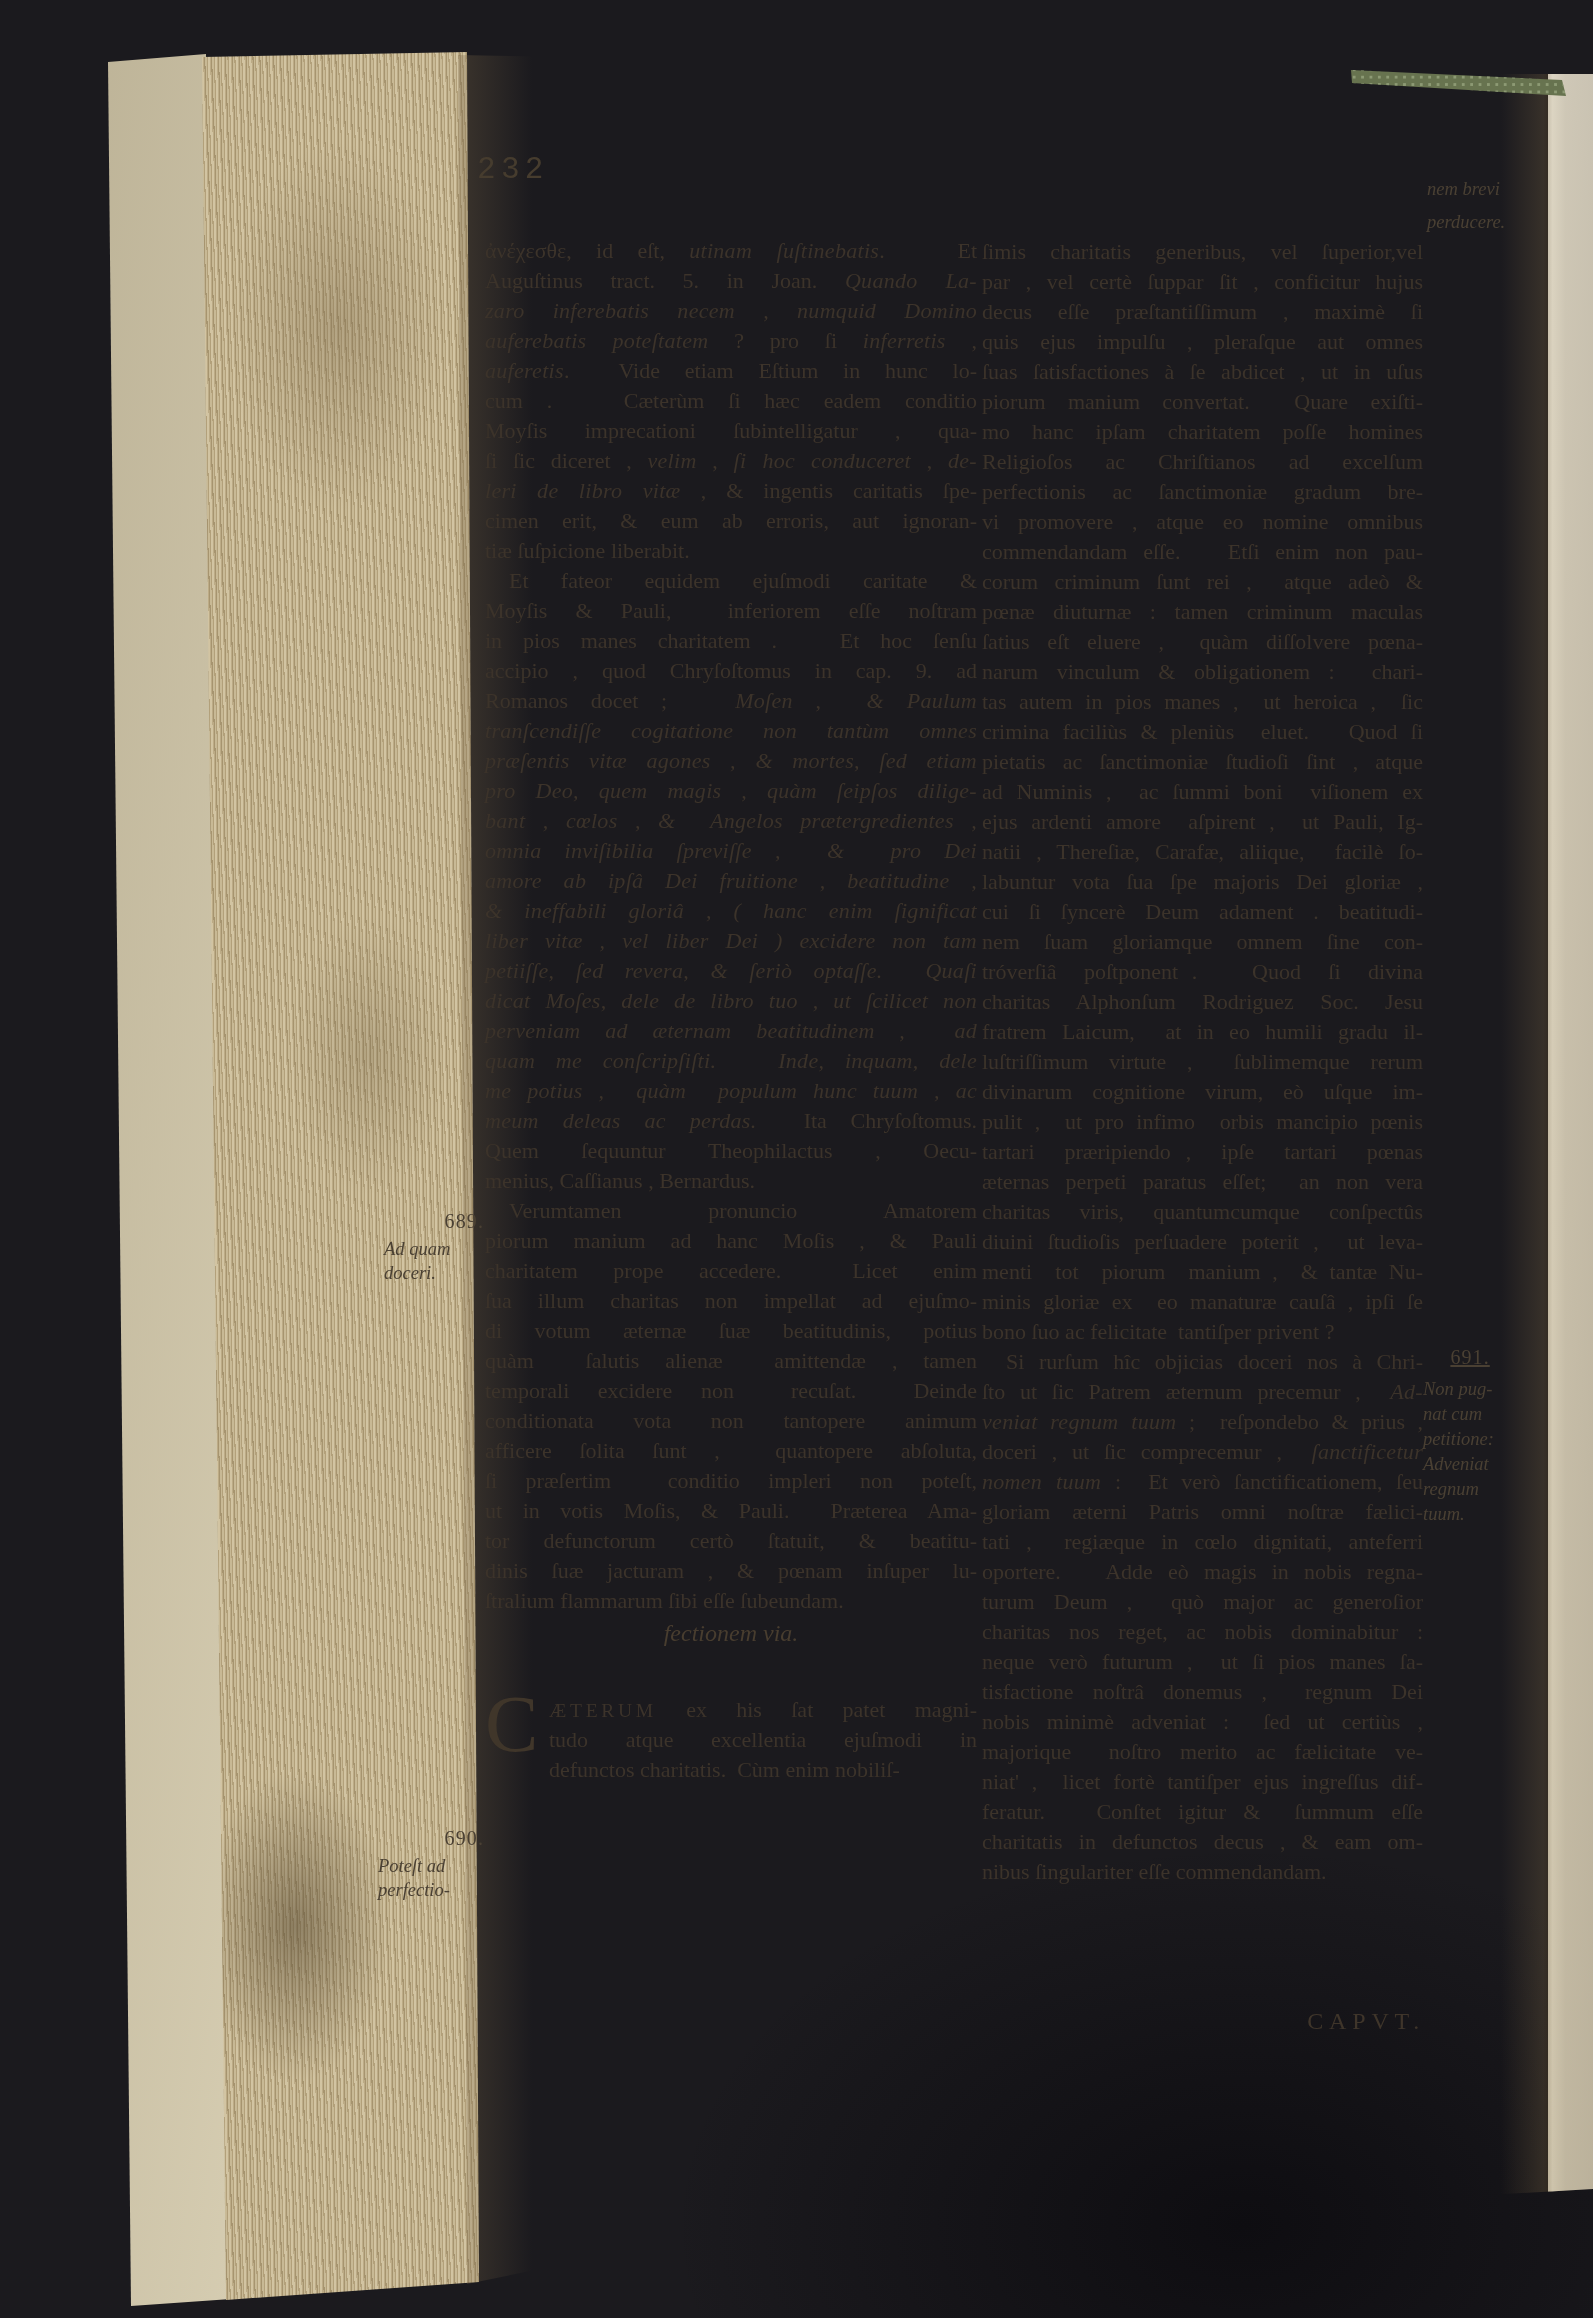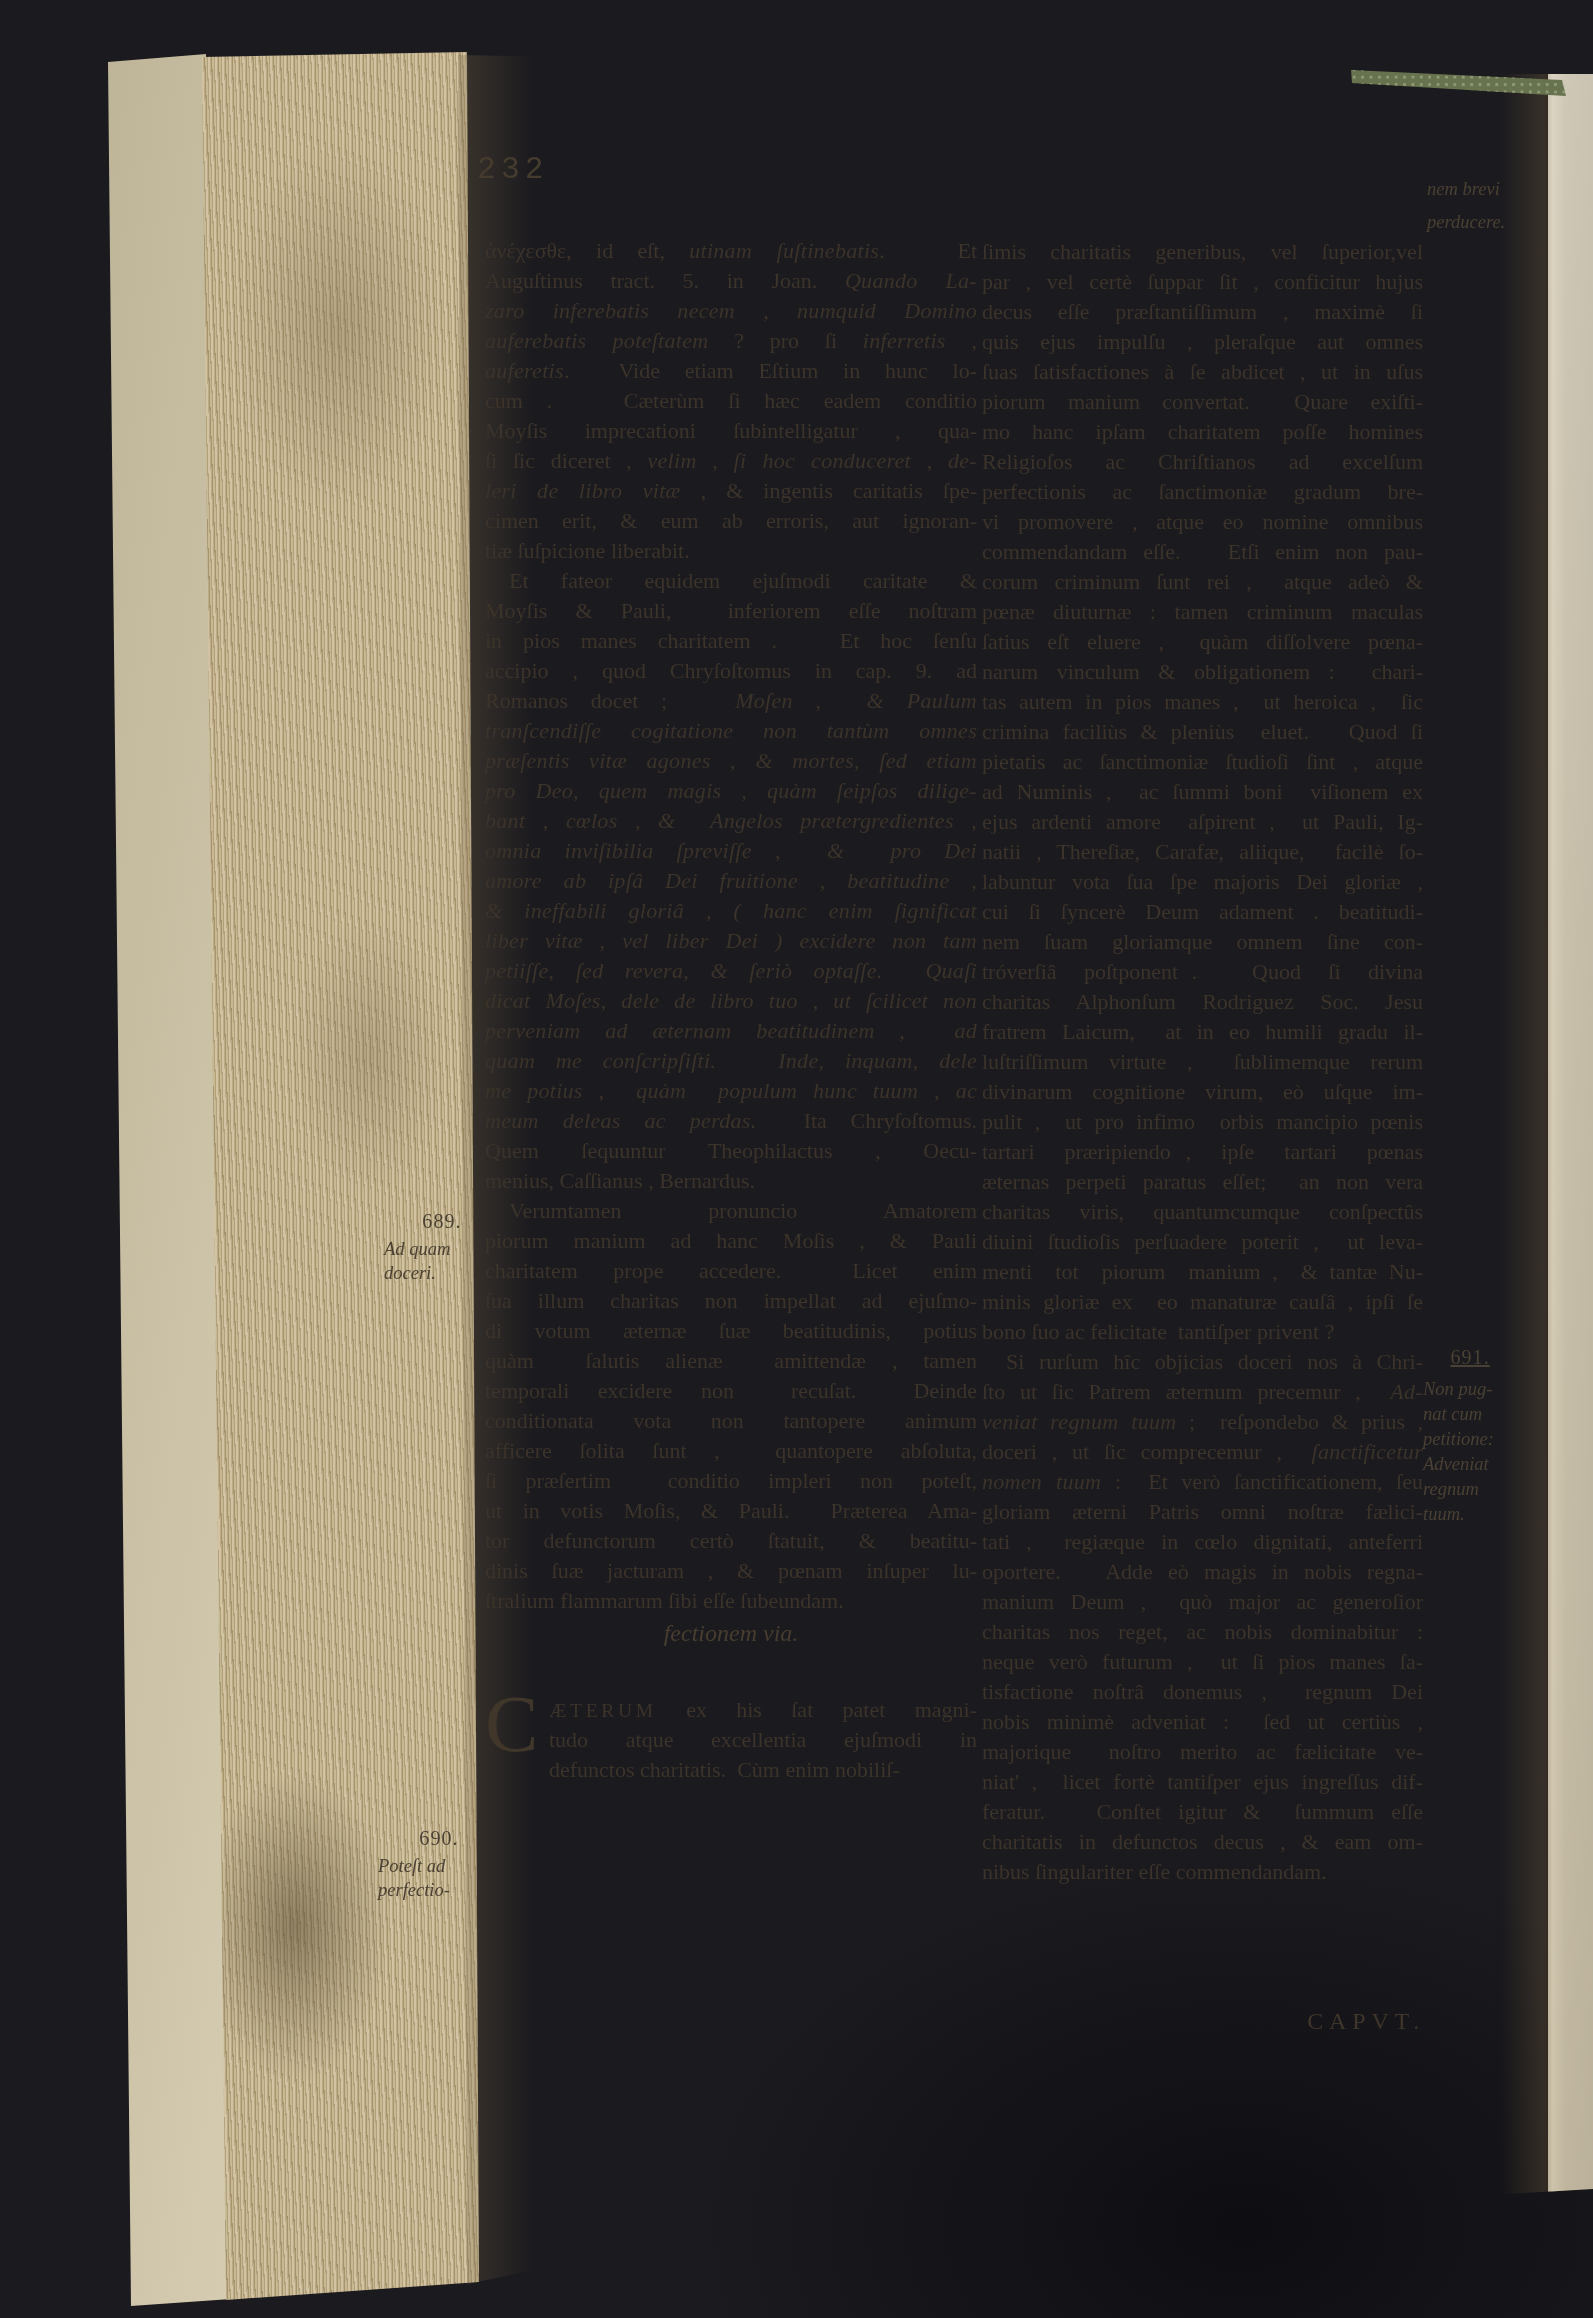--- a/index.html
+++ b/index.html
@@ -51,21 +51,21 @@
   #left-col{left:485px;top:236px;width:492px;}
   #right-col{left:982px;top:237px;width:441px;}
   #corollarium{margin-top:8.4px;height:49px;line-height:49px;text-align:center;
     font-size:25px;letter-spacing:8px;color:#45392b;}
   .subtitle{height:34px;line-height:34px;text-align:center;font-style:italic;font-size:24px;color:#483d2f;}
   #dc-para{margin-top:45px;}
   #dropcap{float:left;width:64px;height:61px;line-height:59px;font-size:80px;color:#40362a;
     text-align:left;}
   .smallcaps-run{font-size:19.5px;letter-spacing:3.7px;}
   .mnote{position:absolute;color:#4a4033;font-size:18.5px;line-height:24px;font-style:italic;}
-  .mnote .num{font-style:normal;font-size:20px;letter-spacing:1.1px;text-align:center;display:block;padding-left:16px;}
+  .mnote .num{font-style:normal;font-size:20px;letter-spacing:1.1px;text-align:right;display:block;padding-left:16px;}
   #note-689{left:384px;top:1209px;width:100px;}
   #note-690{left:378px;top:1826px;width:106px;}
   #note-690b{left:1427px;top:173px;width:127px;line-height:33px;}
   #note-691{left:1423px;top:1345px;width:127px;line-height:25px;}
   #note-691 .num{text-align:left;padding-left:27.4px;margin-bottom:7.4px;text-decoration:underline;}
   #note-689 .num,#note-690 .num{margin-bottom:4.2px;}
   #catchword{position:absolute;left:1229px;top:2008px;width:196px;text-align:right;
     font-size:24px;letter-spacing:5.8px;color:#3f352a;}
 </style>
 </head>
@@ -181,21 +181,21 @@
       <div class="line"><span>minis gloriæ ex  eo manaturæ cauſâ , ipſi ſe</span></div>
       <div class="line no-just"><span>bono ſuo ac felicitate  tantiſper privent ?</span></div>
       <div class="line indent"><span>Si rurſum hîc objicias doceri nos à Chri-</span></div>
       <div class="line"><span>ſto ut ſic Patrem æternum precemur ,  </span><i>Ad-</i></div>
       <div class="line"><i>veniat regnum tuum</i><span> ;  reſpondebo &amp; prius ,</span></div>
       <div class="line"><span>doceri , ut ſic comprecemur ,  </span><i>ſanctificetur</i></div>
       <div class="line"><i>nomen tuum</i><span> :  Et verò ſanctificationem, ſeu</span></div>
       <div class="line"><span>gloriam æterni Patris omni noſtræ fælici-</span></div>
       <div class="line"><span>tati ,  regiæque in cœlo dignitati, anteferri</span></div>
       <div class="line"><span>oportere.   Adde eò magis in nobis regna-</span></div>
-      <div class="line"><span>manium Deum ,  quò major ac generoſior</span></div>
+      <div class="line"><span>turum Deum ,  quò major ac generoſior</span></div>
       <div class="line"><span>charitas nos reget, ac nobis dominabitur :</span></div>
       <div class="line"><span>neque verò futurum ,  ut ſi pios manes ſa-</span></div>
       <div class="line"><span>tisfactione noſtrâ donemus ,  regnum Dei</span></div>
       <div class="line"><span>nobis minimè adveniat :  ſed ut certiùs ,</span></div>
       <div class="line"><span>majorique  noſtro merito ac fælicitate ve-</span></div>
       <div class="line"><span>niat' ,  licet fortè tantiſper ejus ingreſſus dif-</span></div>
       <div class="line"><span>feratur.   Conſtet igitur &amp;  ſummum eſſe</span></div>
       <div class="line"><span>charitatis in defunctos decus , &amp; eam om-</span></div>
       <div class="line no-just"><span>nibus ſingulariter eſſe commendandam.</span></div>
     </div>

